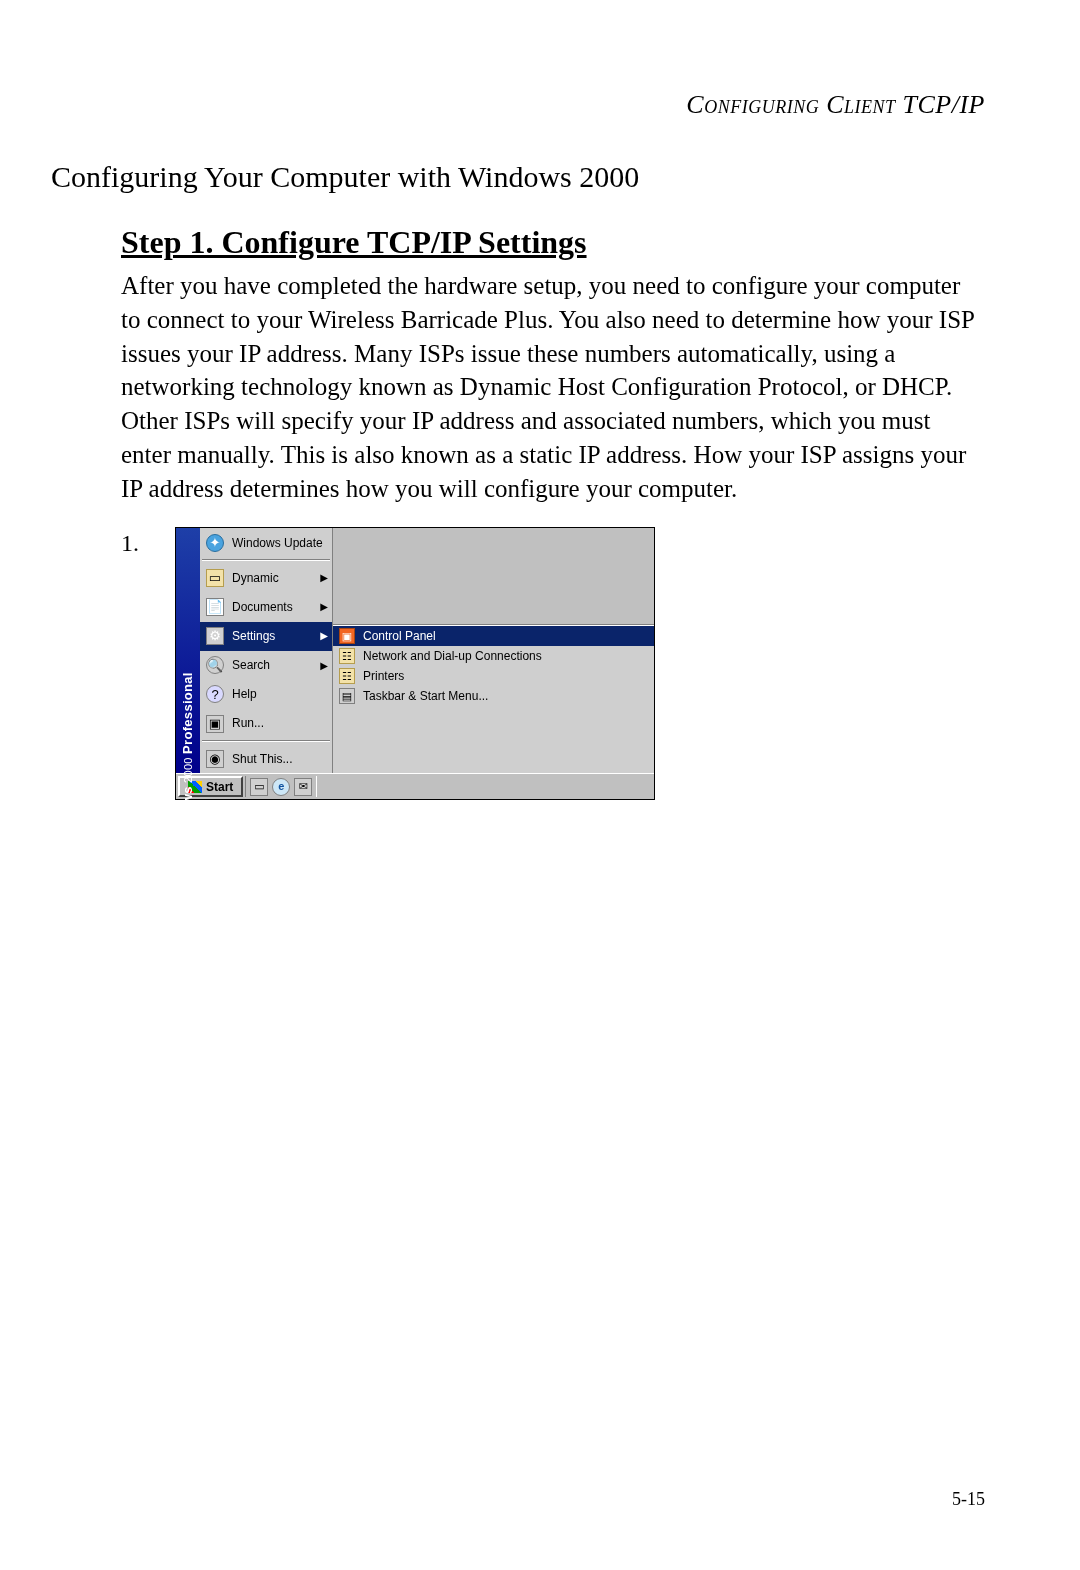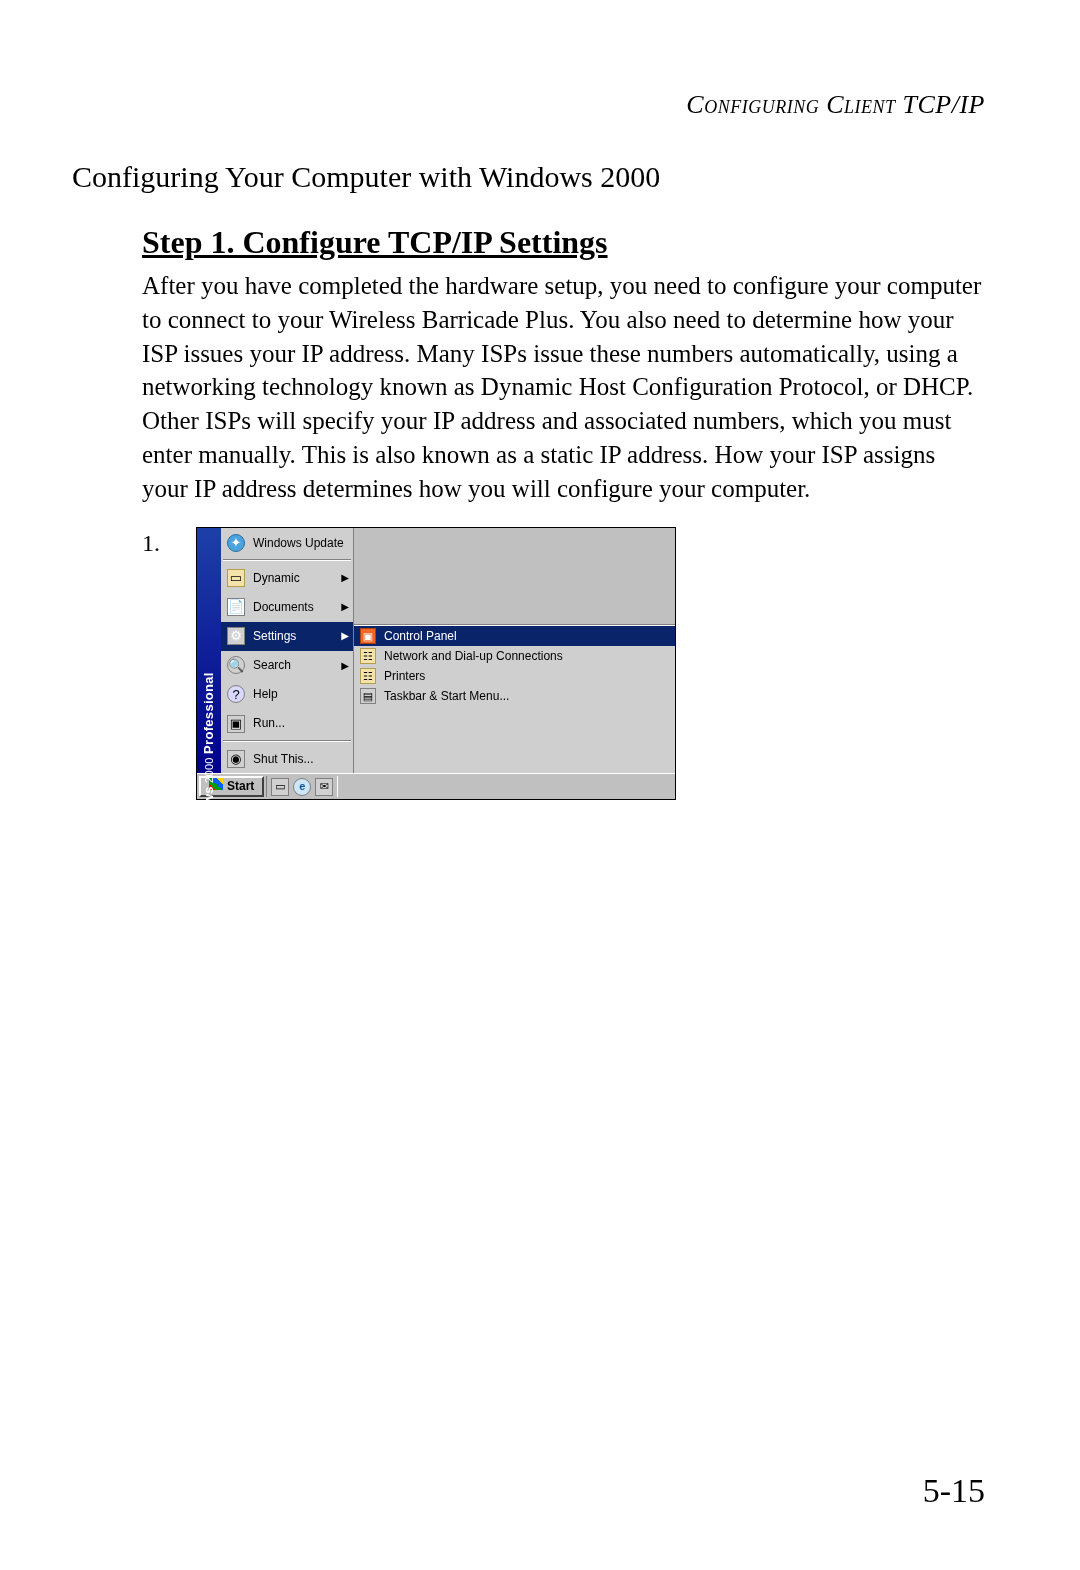--- a/index.html
+++ b/index.html
@@ -9,21 +9,21 @@
     width: 1080px;
     height: 1570px;
     font-family: Garamond, Georgia, "Times New Roman", serif;
     color: #000;
   }
   .page {
     position: relative;
     width: 1080px;
     height: 1570px;
     box-sizing: border-box;
-    padding: 90px 95px 60px 72px;
+    padding: 90px 95px 60px 51px;
   }
   .running-head {
     font-style: italic;
     font-variant: small-caps;
     letter-spacing: 0.5px;
     font-size: 26px;
     text-align: right;
     margin-bottom: 40px;
   }
   .section-title {
@@ -55,21 +55,21 @@
   .list-text-col {
     width: 280px;
   }
   .figure-col {
     margin-left: 8px;
   }
   .page-number {
     position: absolute;
     bottom: 60px;
     right: 95px;
-    font-size: 34px;
+    font-size: 18px;
   }
 
   
   .win2k {
     font-family: Tahoma, Verdana, sans-serif;
     font-size: 12px;
     width: 480px;
     border: 1px solid #000;
     background: #c0c0c0;
     box-sizing: border-box;
@@ -189,20 +189,21 @@
   .sub-icon.tsk { background:#d0d0d0; }
   .taskbar {
     height: 25px;
     background: #c0c0c0;
     border-top: 1px solid #fff;
     display: flex;
     align-items: stretch;
   }
   .start-btn {
     display: flex;
+    align-items: center;
     gap: 4px;
     padding: 0 8px;
     border: 2px solid;
     border-color: #fff #404040 #404040 #fff;
     background: #c0c0c0;
     font-weight: bold;
     font-size: 12px;
     cursor: default;
     margin: 2px;
   }

